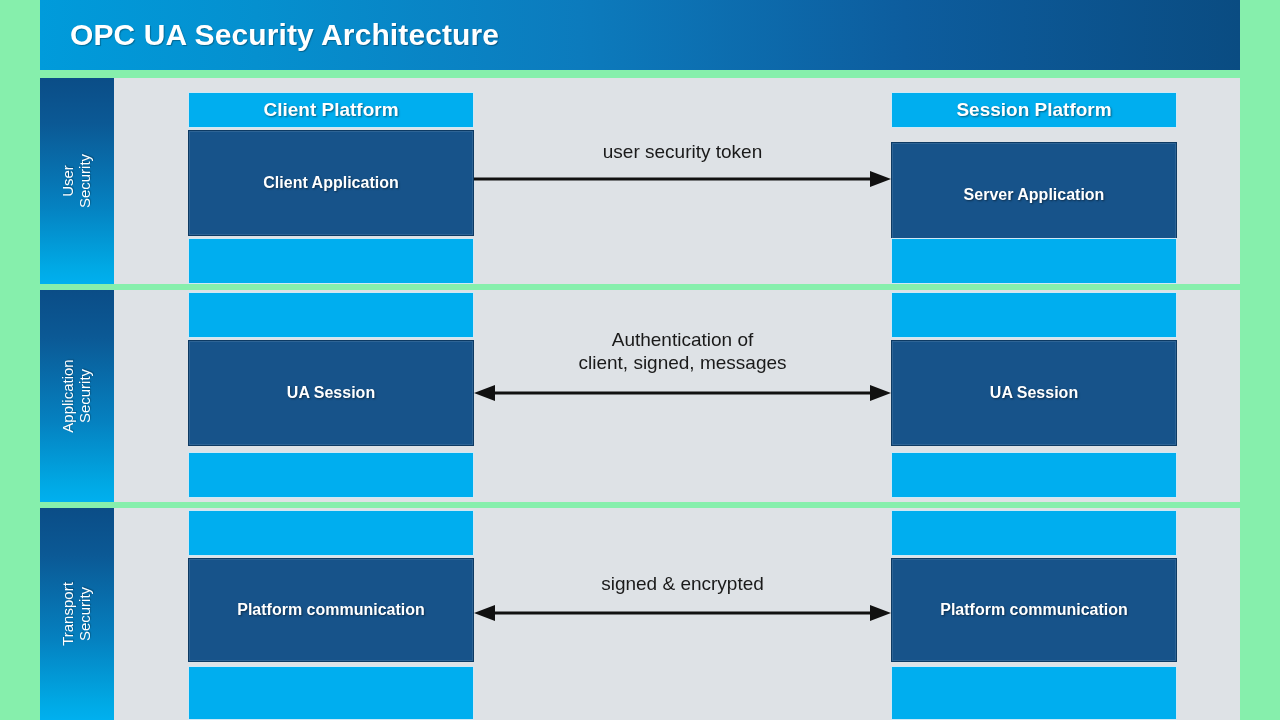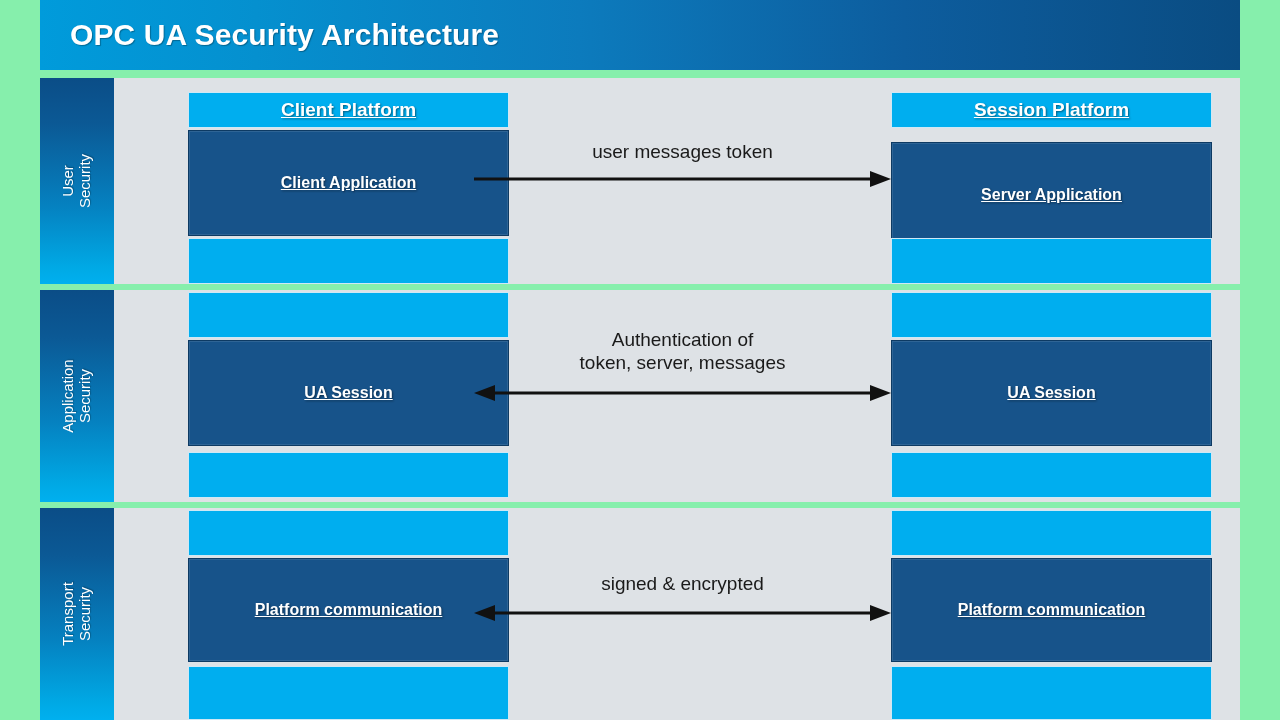--- a/index.html
+++ b/index.html
@@ -83,29 +83,28 @@
   .stack {
     position: absolute;
     width: 286px;
   }
   .stack.left  { left: 188px; }
   .stack.right { left: 891px; }
 
   .cell {
     position: absolute;
     left: 0;
-    width: 321px;
+    width: 286px;
     box-sizing: border-box;
     display: flex;
     align-items: center;
     justify-content: center;
     text-align: left;
     color: #ffffff;
     border: 1px solid rgba(255,255,255,0.85);
-    text-decoration: underline;
   }
   .cell.light {
     background: #00aeef;
     border-color: #cfe8f5;
   }
   .cell.dark {
     background: linear-gradient(to bottom, #164a7c 0%, #17598f 45%, #155a90 100%);
     background: #17538a;
     border: 1px solid #0d3a63;
     box-shadow: inset 0 0 0 1px rgba(255,255,255,0.10);
@@ -230,32 +229,32 @@
 
     <div class="cell light" style="top:510px; height:46px;"></div>
     <div class="cell dark" style="top:558px; height:104px;">
       <span class="cell-text">Platform
 communication</span>
     </div>
     <div class="cell light" style="top:666px; height:54px;"></div>
   </div>
 
   <div class="conn" id="conn-1">
-    <div class="conn-label">user messages token</div>
+    <div class="conn-label">user security token</div>
     <div class="conn-arrow">
       <svg width="417" height="18" viewBox="0 0 417 18">
         <line x1="0" y1="9" x2="401" y2="9" stroke="#111111" stroke-width="3.2"></line>
         <polygon points="417,9 396,1 396,17" fill="#111111"></polygon>
       </svg>
     </div>
   </div>
 
   <div class="conn" id="conn-2">
     <div class="conn-label">Authentication of
-token, server, messages</div>
+client, signed, messages</div>
     <div class="conn-arrow">
       <svg width="417" height="18" viewBox="0 0 417 18">
         <line x1="16" y1="9" x2="401" y2="9" stroke="#111111" stroke-width="3.2"></line>
         <polygon points="0,9 21,1 21,17" fill="#111111"></polygon>
         <polygon points="417,9 396,1 396,17" fill="#111111"></polygon>
       </svg>
     </div>
   </div>
 
   <div class="conn" id="conn-3">

